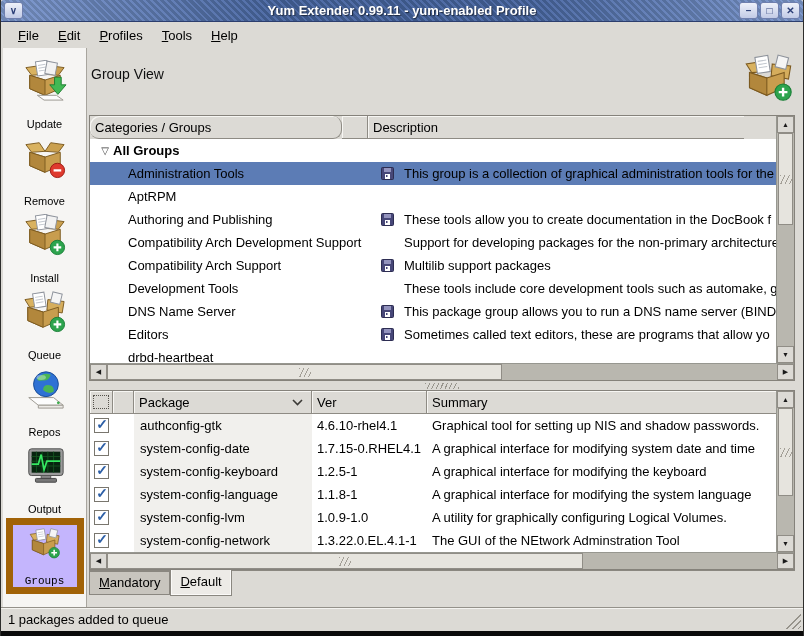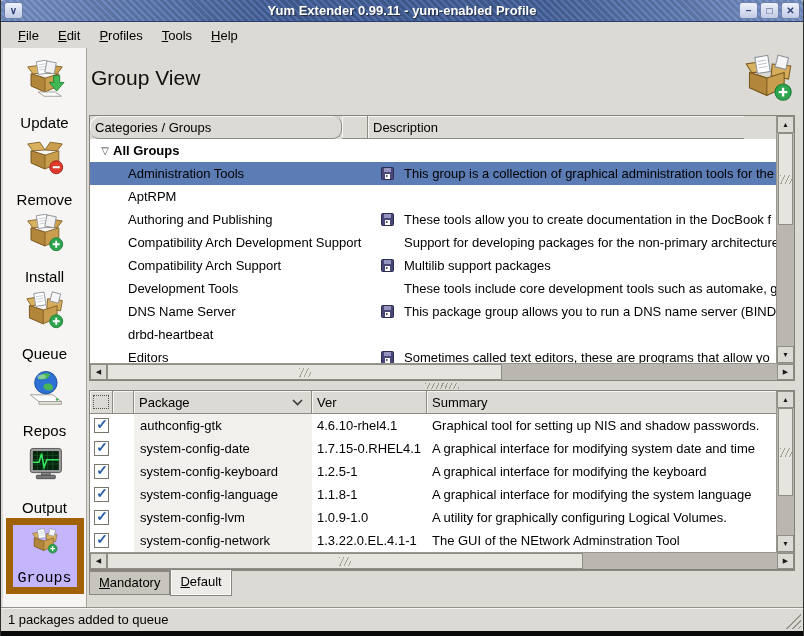--- a/index.html
+++ b/index.html
@@ -29,26 +29,26 @@
     display:flex; align-items:center; gap:13px; padding-left:14px; }
   .menu-item { padding:2px 3px; }
   .menu-item u, .tab u { text-decoration:underline; }
 
   
   .sidebar { position:absolute; left:2px; top:48px; width:84px; height:559px; background:#f6f5f3;
     border-right:1px solid #a8a59e; display:flex; flex-direction:column; align-items:center;
     padding-top:8px; }
   .side-item { width:78px; height:76px; margin-bottom:1px; display:flex; flex-direction:column;
     align-items:center; justify-content:flex-start; padding-top:3px; border:1px solid transparent; }
-  .side-item .lbl { margin-top:16px; font-size:15px; }
+  .side-item .lbl { margin-top:16px; font-size:11px; }
   .side-item.selected { background:#c4b5fd; border:7px solid #a16207;font-family:Liberation Mono, monospace; }
 
   
   .content { position:absolute; left:88px; top:48px; width:706px; height:559px; }
-  .page-title { position:absolute; left:2px; top:18px; font-size:21px; color:#101010; letter-spacing:0; }
+  .page-title { position:absolute; left:2px; top:18px; font-size:14px; color:#101010; letter-spacing:0; }
   .header-icon { position:absolute; right:0px; top:6px; }
 
   
   .pane { position:absolute; left:0; width:706px; background:#fff; border:1px solid #85827b; }
   .thead { display:flex; height:23px; background:#dcdad5; }
   .hcell { position:relative; background:#dcdad5; border-right:1px solid #8e8b84; border-bottom:1px solid #8e8b84;
     box-shadow:inset 1px 1px 0 #f7f6f3; display:flex; align-items:center; padding-left:5px; overflow:hidden; white-space:nowrap; }
   .hcell:last-child { border-right:none; }
 
   
@@ -411,44 +411,44 @@
                 <rect x="5" y="8" width="1.5" height="2" fill="#474778"></rect>
               </svg>
             </div>
           <div class="tc c3">
               <span>This package group allows you to run a DNS name server (BIND</span>
             </div>
         </div>
 
         <div class="trow">
           <div class="tc c1 child-indent">
-              <span>drbd-heartbeat</span>
-            </div>
-          <div class="tc c2"></div>
-          <div class="tc c3">
-              <span></span>
-            </div>
-        </div>
-
-        <div class="trow">
-          <div class="tc c1 child-indent">
               <span>Editors</span>
             </div>
           <div class="tc c2">
               <svg width="13" height="13" viewBox="0 0 13 13">
                 <rect x="0.5" y="0.5" width="12" height="12" rx="1" fill="#474778" stroke="#2d2d52"></rect>
                 <rect x="3" y="1" width="7" height="4" fill="#9393bd"></rect>
                 <rect x="4" y="7" width="5" height="5" fill="#fff"></rect>
                 <rect x="5" y="8" width="1.5" height="2" fill="#474778"></rect>
               </svg>
             </div>
           <div class="tc c3">
               <span>Sometimes called text editors, these are programs that allow yo</span>
             </div>
         </div>
+
+        <div class="trow">
+          <div class="tc c1 child-indent">
+              <span>drbd-heartbeat</span>
+            </div>
+          <div class="tc c2"></div>
+          <div class="tc c3">
+              <span></span>
+            </div>
+        </div>
       </div>
 
       <div class="vscroll">
         <div class="sbtn up">
             <span>▲</span>
           </div>
         <div class="vthumb">
             <div class="grip"></div>
           </div>
         <div class="sbtn down">

